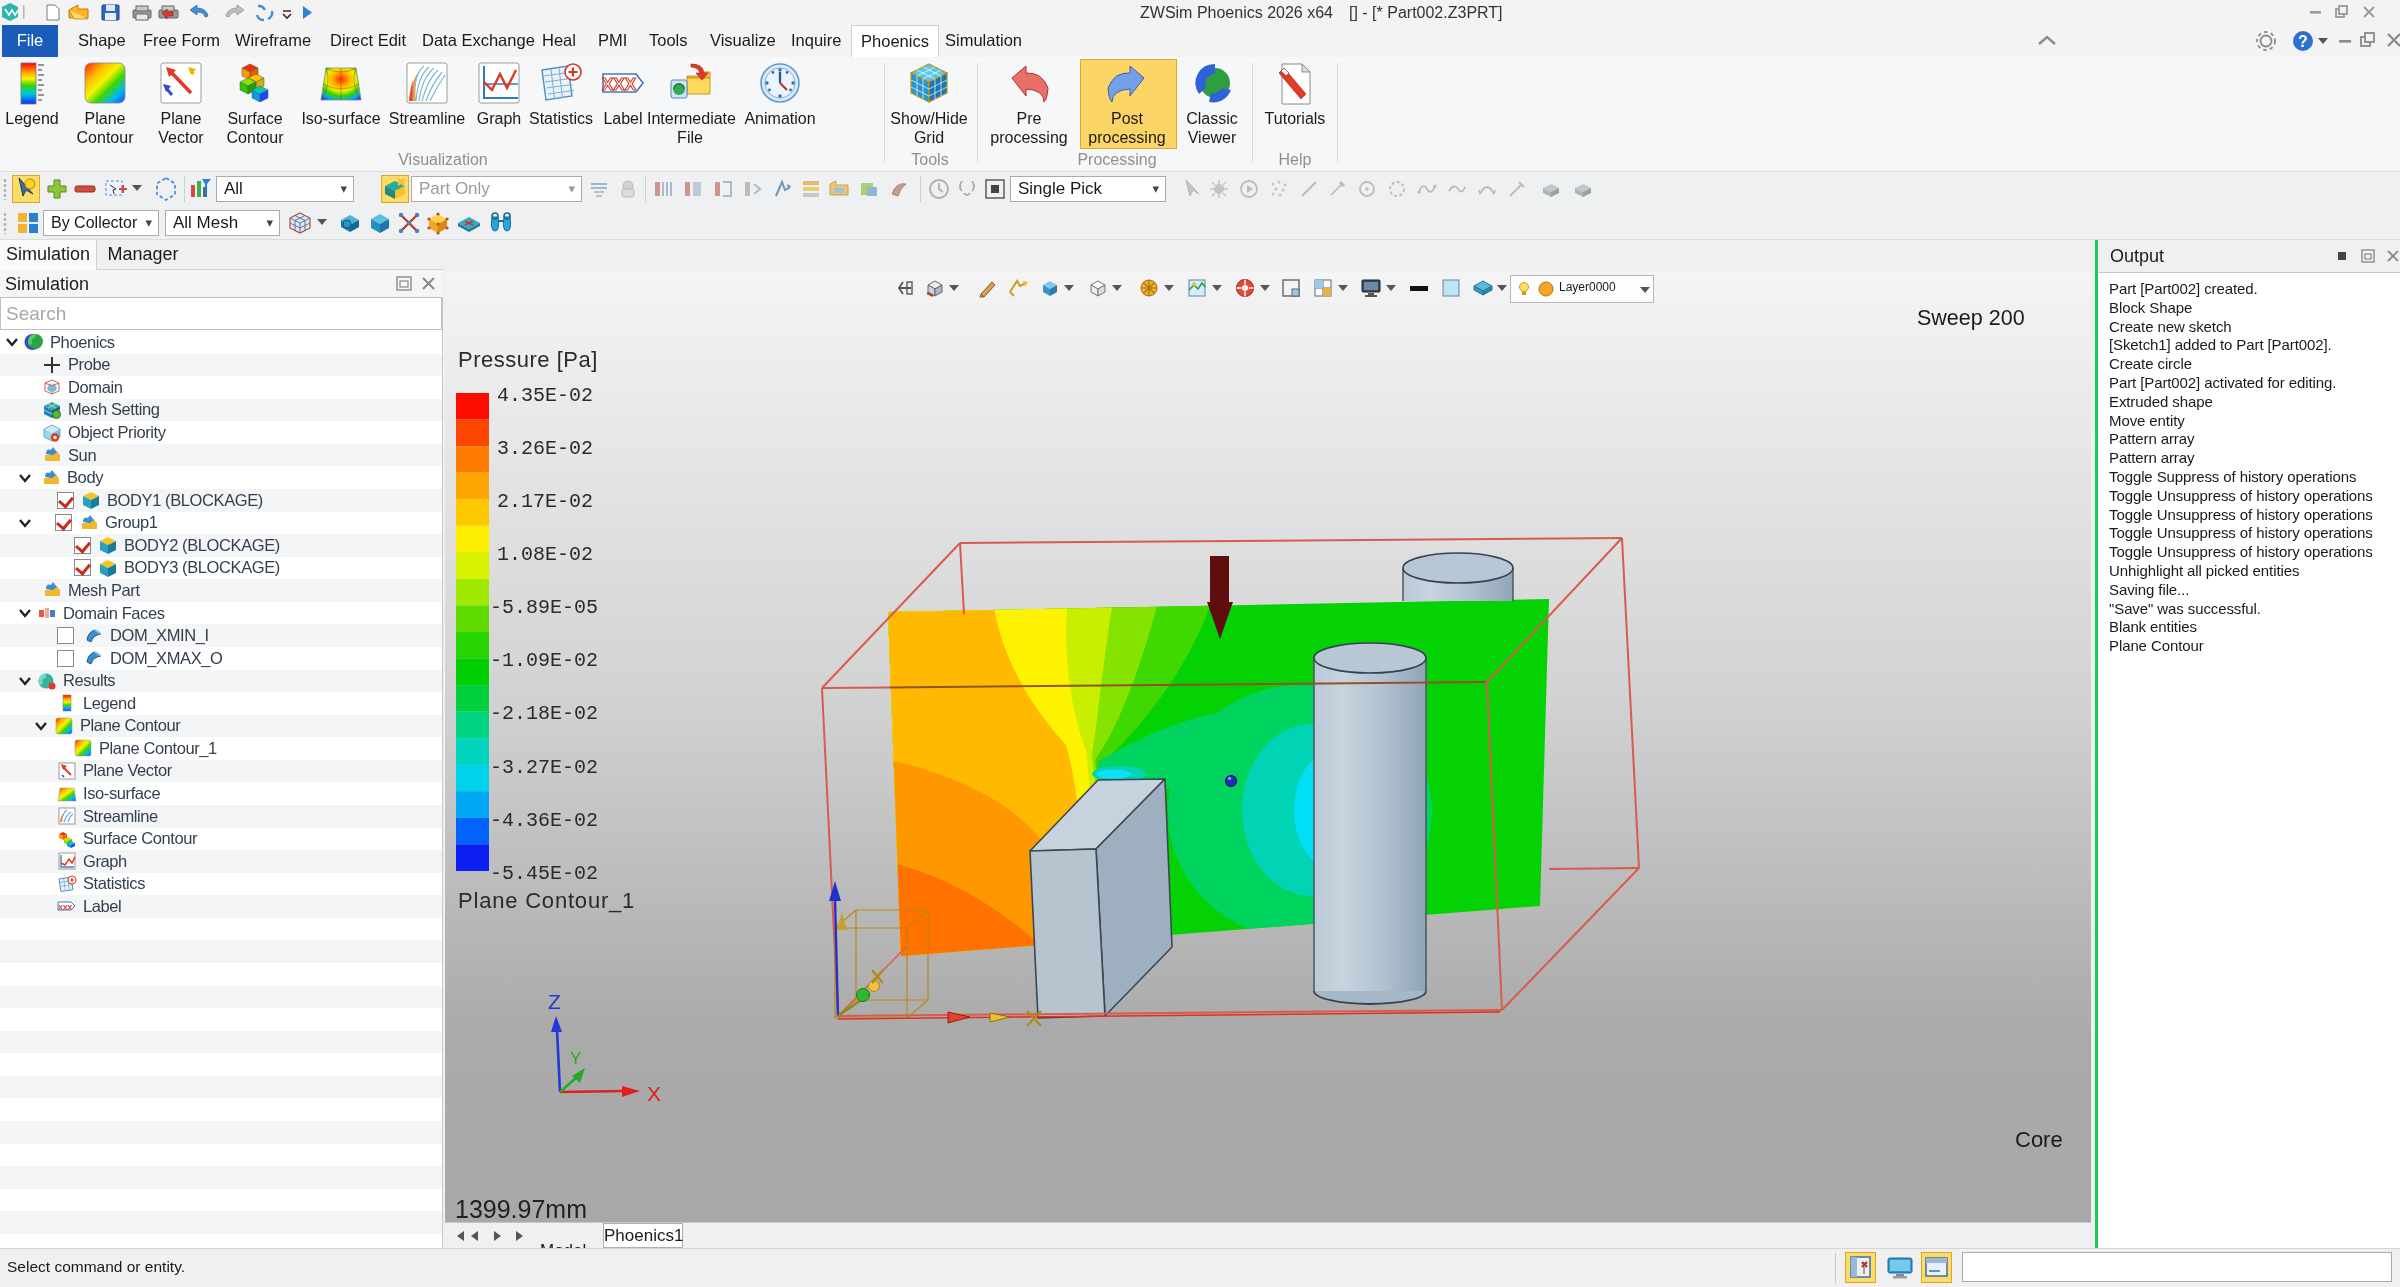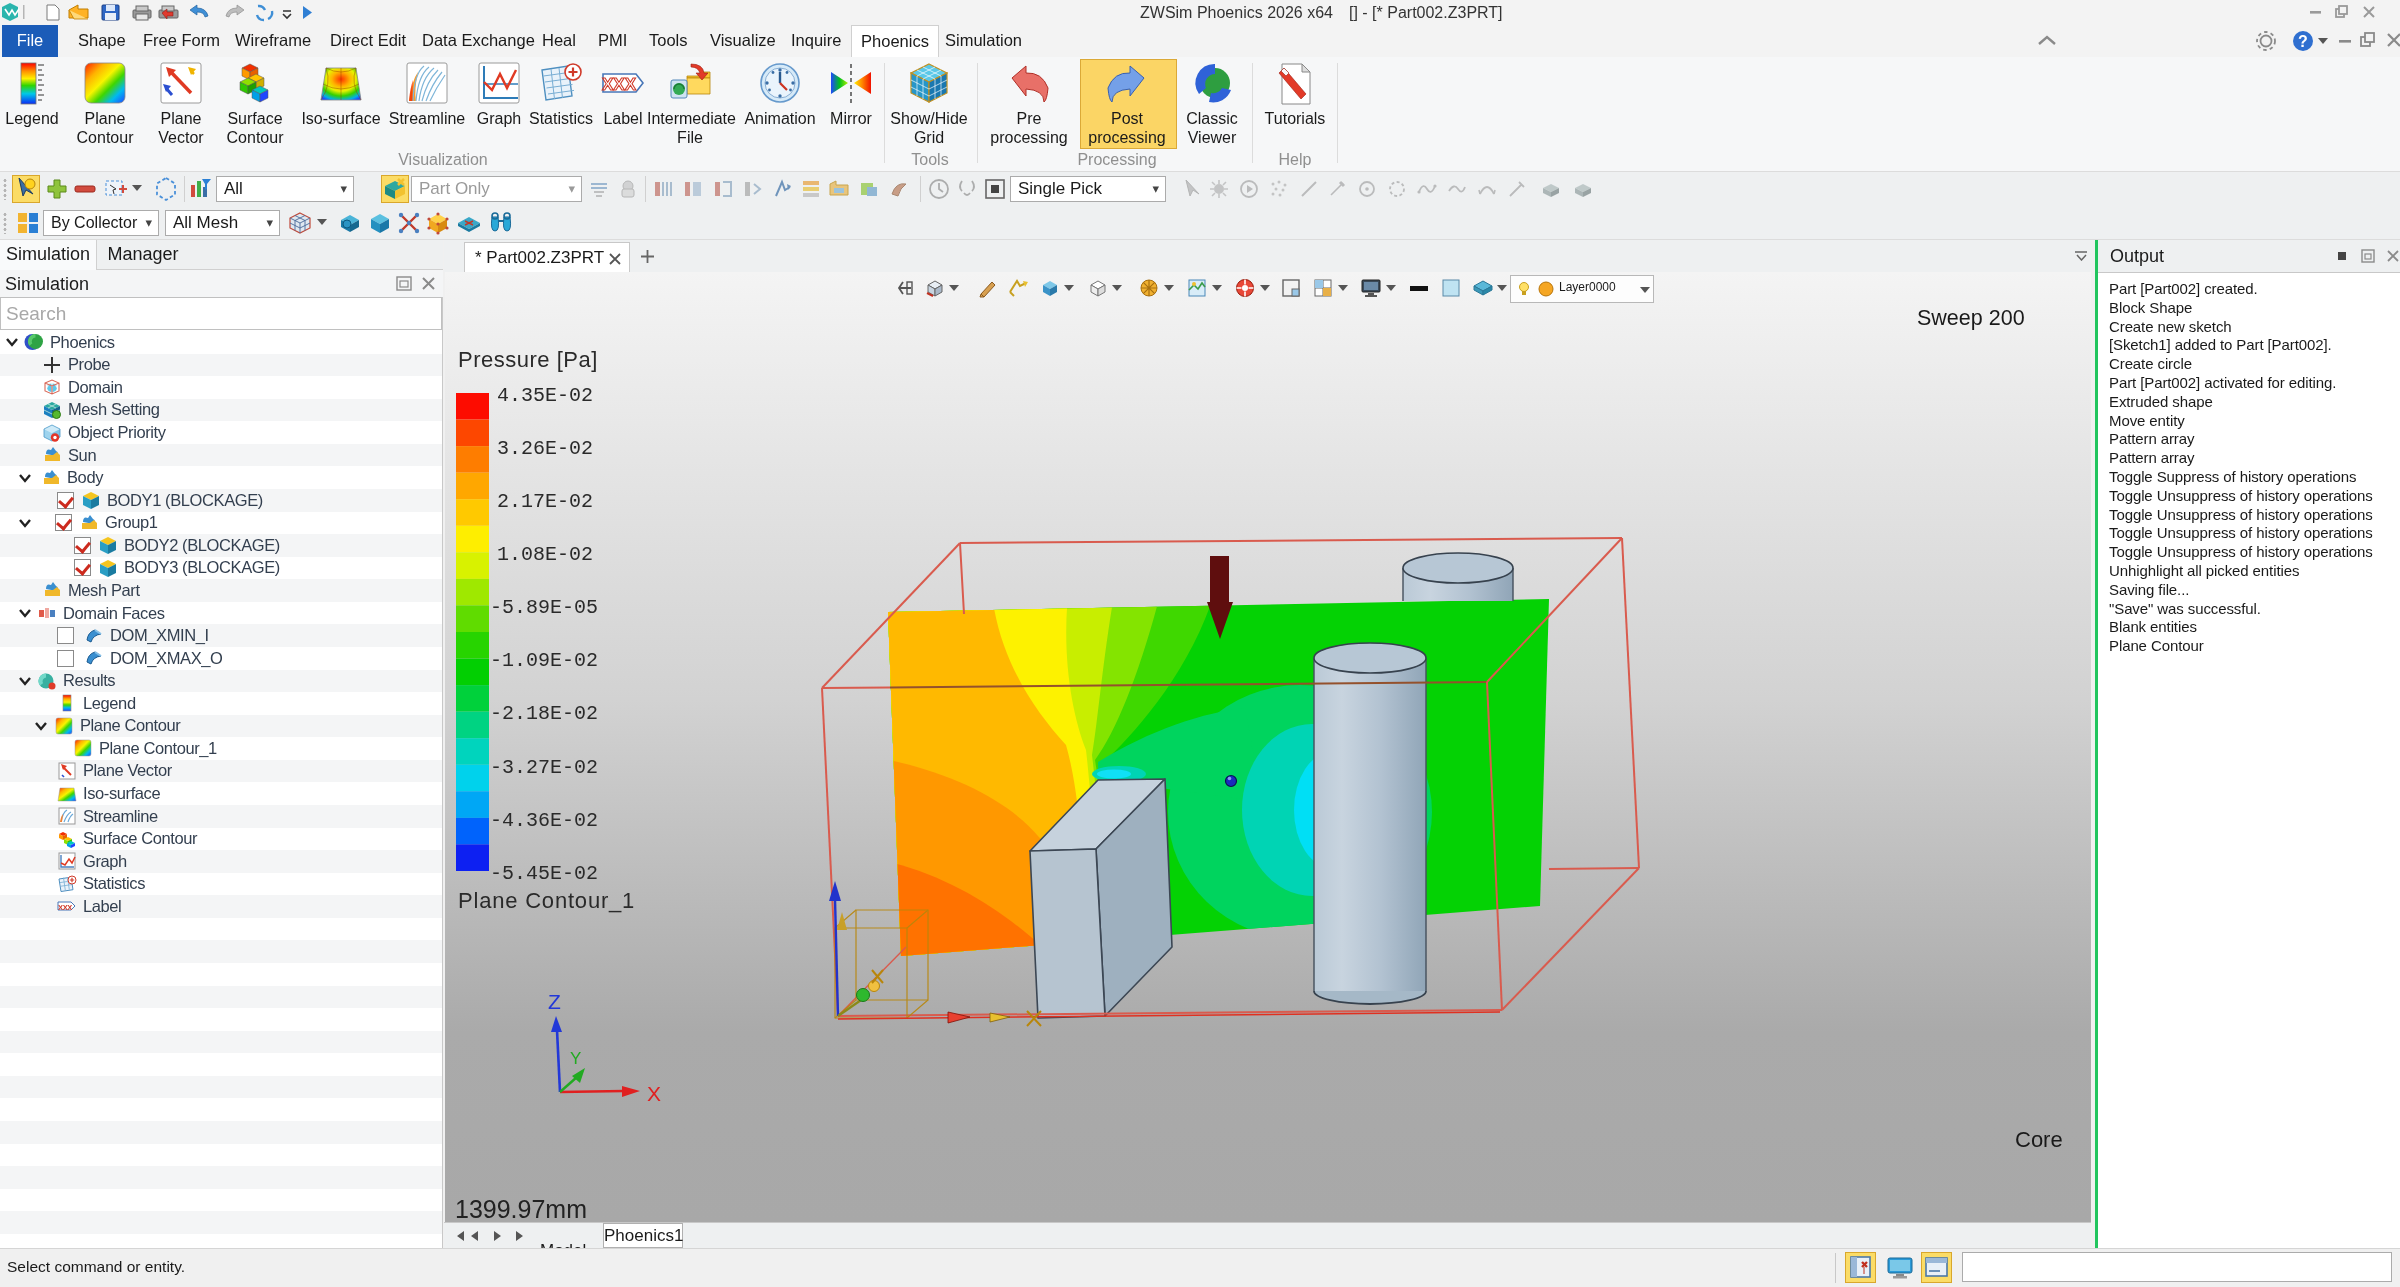--- a/index.html
+++ b/index.html
@@ -278,40 +278,20 @@
             <circle cx="33.5" cy="28" r="1.4"></circle>
             <circle cx="12.5" cy="28" r="1.4"></circle>
             <circle cx="16" cy="10.5" r="1.4"></circle>
           </g>
         <path d="M23 21 V10" stroke="#2a5a8f" stroke-width="2.4"></path>
         <path d="M23 21 l7 7" stroke="#cc3322" stroke-width="2.2"></path>
       </svg>
       <div class="rlab">Animation</div>
     </div>
     
-    <div class="rbtn" style="left:808px;">
-      <svg width="46" height="44" viewBox="0 0 46 44">
-        <defs>
-          <linearGradient id="mirl" x1="0" y1="0" x2="1" y2="0">
-              <stop offset="0" stop-color="#1f46ff"></stop>
-              <stop offset=".5" stop-color="#00c020"></stop>
-              <stop offset="1" stop-color="#aef000"></stop>
-            </linearGradient>
-          <linearGradient id="mirr" x1="0" y1="0" x2="1" y2="0">
-              <stop offset="0" stop-color="#fff000"></stop>
-              <stop offset=".5" stop-color="#ff8000"></stop>
-              <stop offset="1" stop-color="#f01000"></stop>
-            </linearGradient>
-        </defs>
-        <path d="M3 10 L20 21 3 32 z" fill="url(#mirl)"></path>
-        <path d="M43 10 L26 21 43 32 z" fill="url(#mirr)"></path>
-        <path d="M23 2 V42" stroke="#555" stroke-width="1.6" stroke-dasharray="4 3"></path>
-      </svg>
-      <div class="rlab">Mirror</div>
-    </div>
     <div class="rsep" style="left:884px;"></div>
     
     <div class="rbtn" style="left:886px;">
       <svg width="46" height="44" viewBox="0 0 46 44">
         <path d="M23 2 L41 11 23 20 5 11 z" fill="#5bc8e8" stroke="#c09020" stroke-width="1.2"></path>
         <path d="M5 11 V31 L23 40 V20 z" fill="#2796c8" stroke="#c09020" stroke-width="1.2"></path>
         <path d="M41 11 V31 L23 40 V20 z" fill="#1a78b0" stroke="#c09020" stroke-width="1.2"></path>
         <g stroke="rgba(255,255,255,.75)" stroke-width=".9" fill="none">
           <path d="M11 8 l18 9 M17 5 l18 9 M29 5 l-18 9 M35 8 l-18 9"></path>
           <path d="M5 18 l18 9 M5 25 l18 9 M41 18 l-18 9 M41 25 l-18 9"></path>
@@ -816,34 +796,20 @@
       <div class="treerow"><svg class="ticon" style="margin-left:57px;" viewBox="0 0 20 20">
             <use href="#i-stat"></use>
           </svg>Statistics</div>
       <div class="treerow"><svg class="ticon" style="margin-left:57px;" viewBox="0 0 20 20">
             <use href="#i-label"></use>
           </svg>Label</div>
     </div>
   </div>
   <div id="centerpanel">
 
-    <div class="abs" style="left:0;top:0;width:1647px;height:32px;background:#eef0f1;">
-      <div class="abs" style="left:20px;top:2px;width:166px;height:30px;background:#fff;border:1px solid #c8c8c8;border-bottom:none;">
-        <div class="abs" style="left:10px;top:5px;font-size:17px;color:#1a1a1a;">* Part002.Z3PRT</div>
-        <svg class="abs" style="left:143px;top:9px;" width="14" height="14" viewBox="0 0 14 14">
-            <path d="M2 2 l10 10 M12 2 L2 12" stroke="#555" stroke-width="1.8"></path>
-          </svg>
-      </div>
-      <svg class="abs" style="left:196px;top:9px;" width="15" height="15" viewBox="0 0 15 15">
-          <path d="M7.5 1 V14 M1 7.5 H14" stroke="#666" stroke-width="1.8"></path>
-        </svg>
-      <svg class="abs" style="left:1630px;top:11px;" width="14" height="10" viewBox="0 0 14 10">
-          <path d="M1 1 h12 M3 4 l4.5 5 4.5 -5" stroke="#666" stroke-width="1.5" fill="none"></path>
-        </svg>
-    </div>
 
     <svg id="vp" class="abs" style="left:1px;top:32px;" width="1646" height="950" viewBox="445 272 1646 950">
       <defs>
         <linearGradient id="vbg" x1="0" y1="0" x2="0" y2="1">
           <stop offset="0" stop-color="#f4f4f4"></stop>
             <stop offset=".45" stop-color="#d2d2d2"></stop>
             <stop offset=".8" stop-color="#aaaaaa"></stop>
             <stop offset="1" stop-color="#a8a8a8"></stop>
         </linearGradient>
         <linearGradient id="cylg" x1="0" y1="0" x2="1" y2="0">

